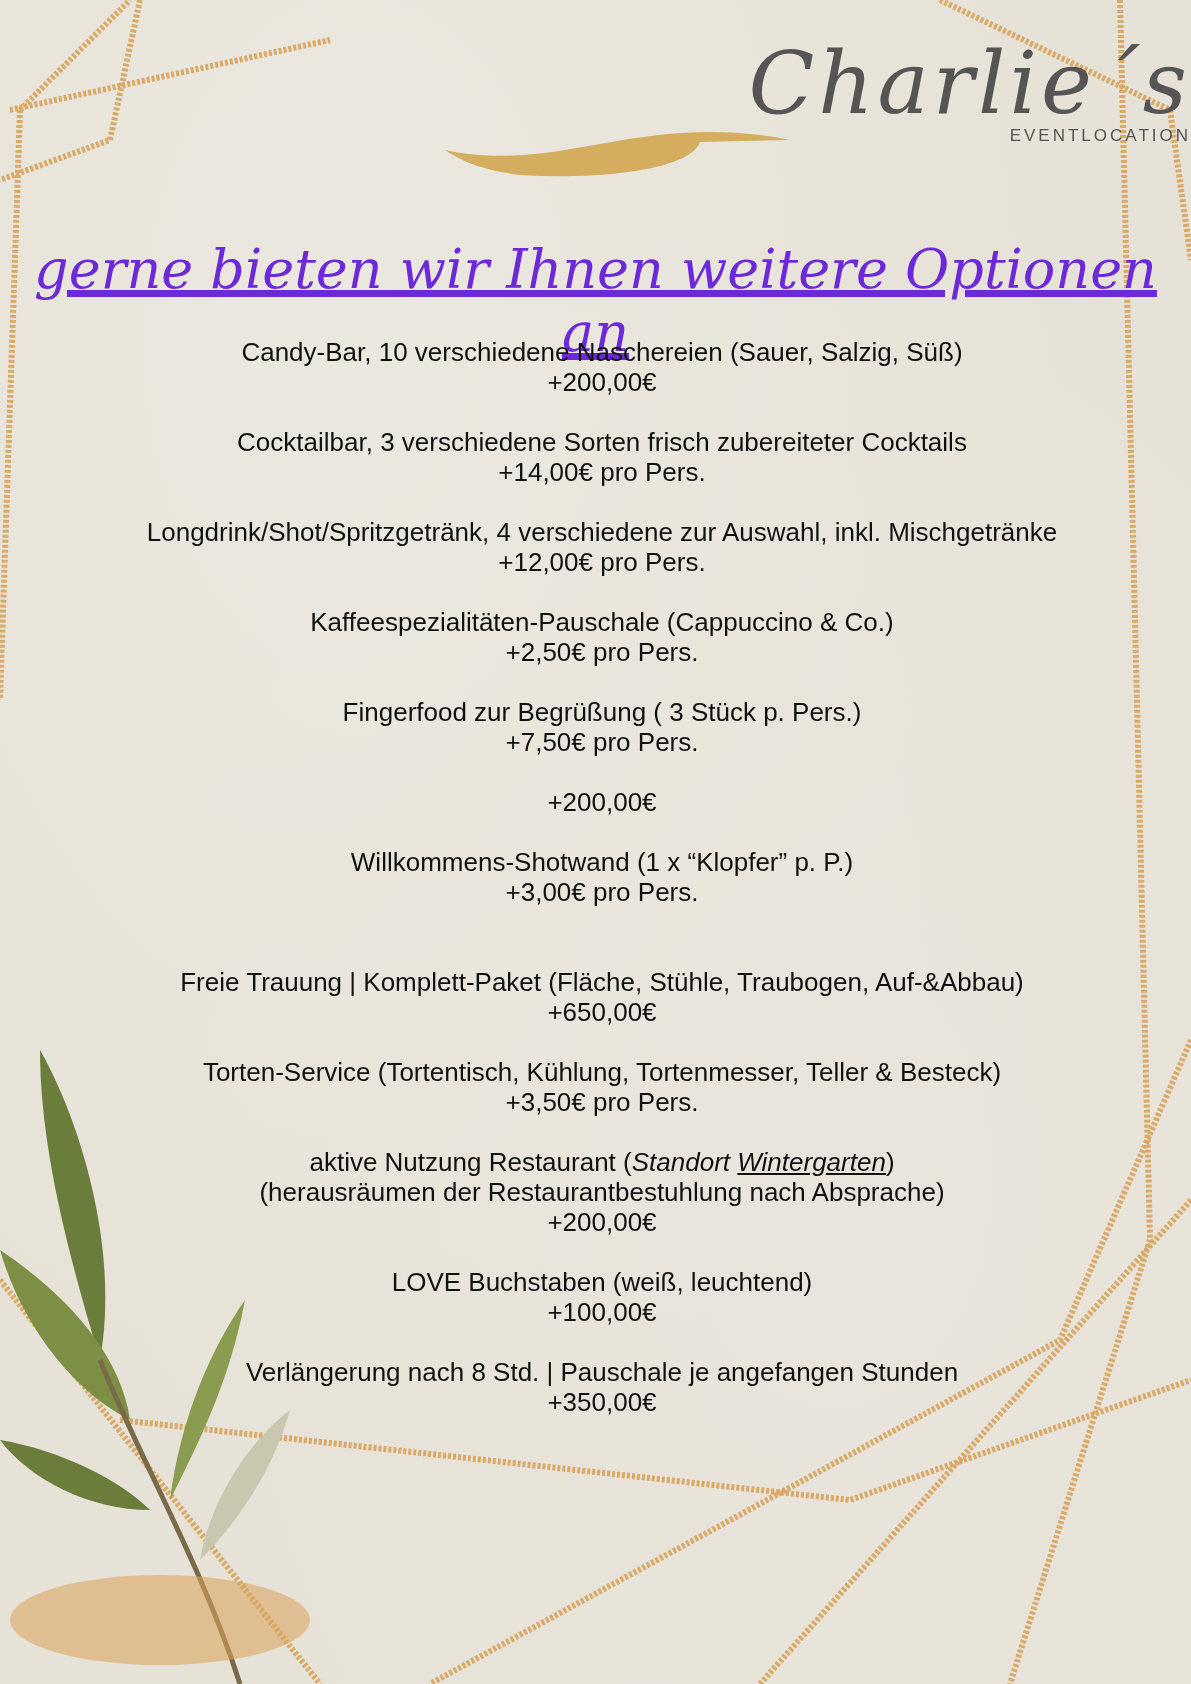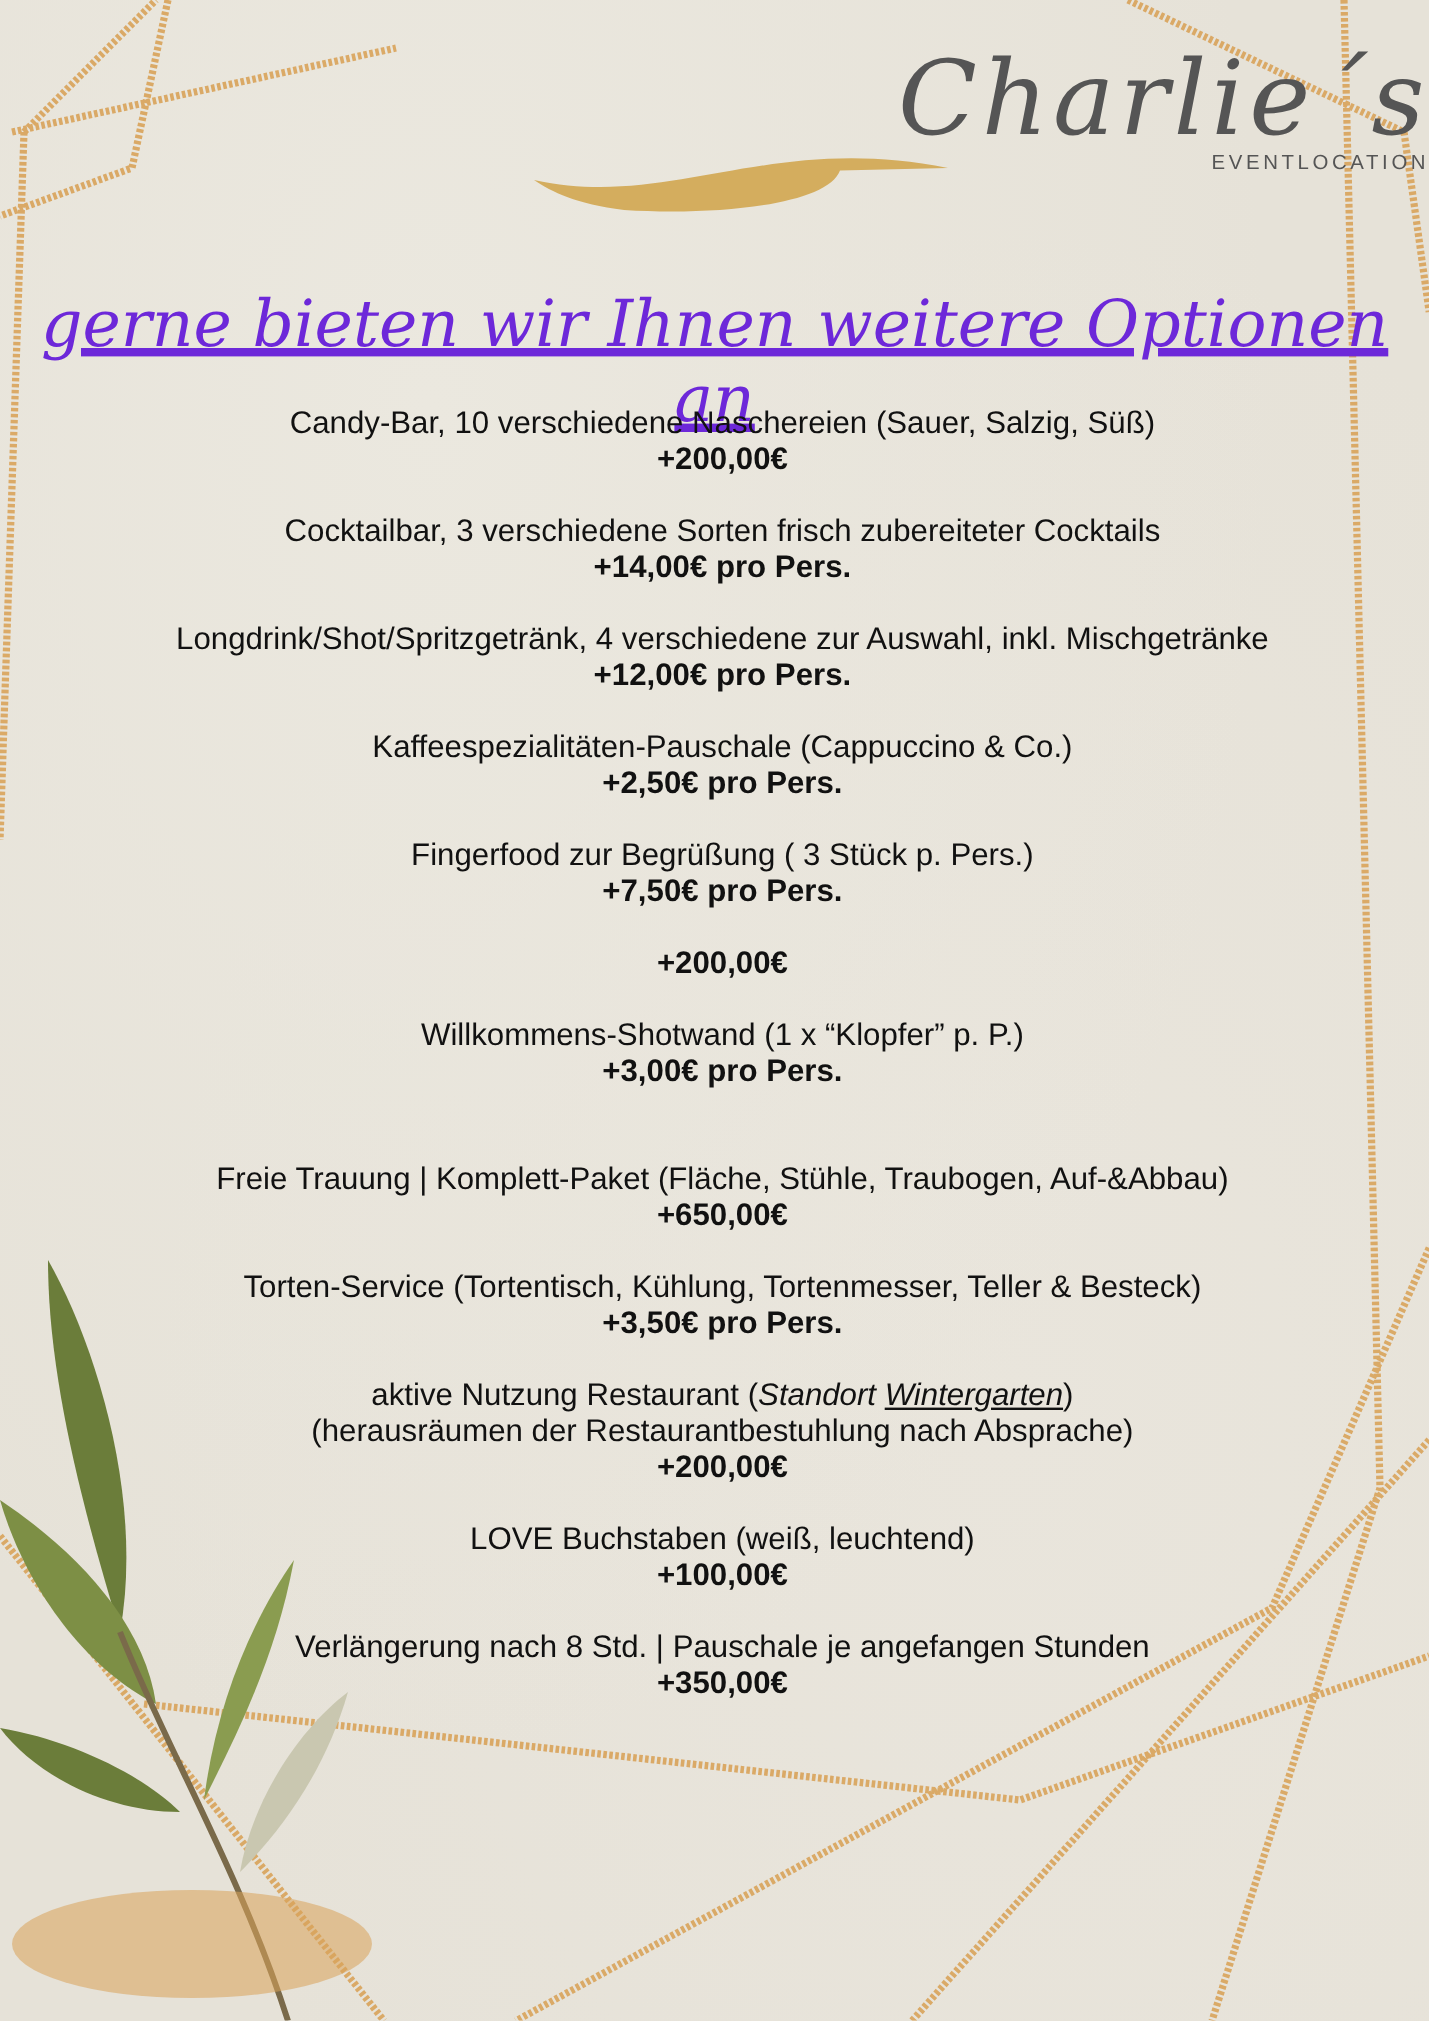--- a/index.html
+++ b/index.html
@@ -11,21 +11,21 @@
   svg.frame{position:absolute;left:0;top:0;}
   .logo{position:absolute;left:0;right:0;top:40px;text-align:right;}
   .logo-text{font-family:"DejaVu Serif",serif;font-style:italic;font-size:86px;color:#555;letter-spacing:4px;line-height:1;}
   .logo-sub{font-size:17px;letter-spacing:3px;color:#555;}
   .heading{position:absolute;left:0;right:0;top:238px;text-align:center;
     font-family:"DejaVu Serif",serif;font-style:italic;font-size:54px;color:#6d28d9;
     text-decoration:underline;text-decoration-thickness:7px;text-underline-offset:2px;}
   .items{position:absolute;left:0;right:0;top:337px;text-align:center;font-size:26px;padding-left:13px;}
   .item{margin-bottom:30px;}
   .item .desc{line-height:30px;}
-  .item .price{font-weight:bold;line-height:30px;}
+  .item .price{font-weight:normal;line-height:30px;}
   .gap{height:30px;}
   em{font-style:italic;}
   .u{text-decoration:underline;}
 </style>
 </head>
 <body>
 
 <div class="bg"></div>
 
 <svg class="frame" width="1191" height="1684">

